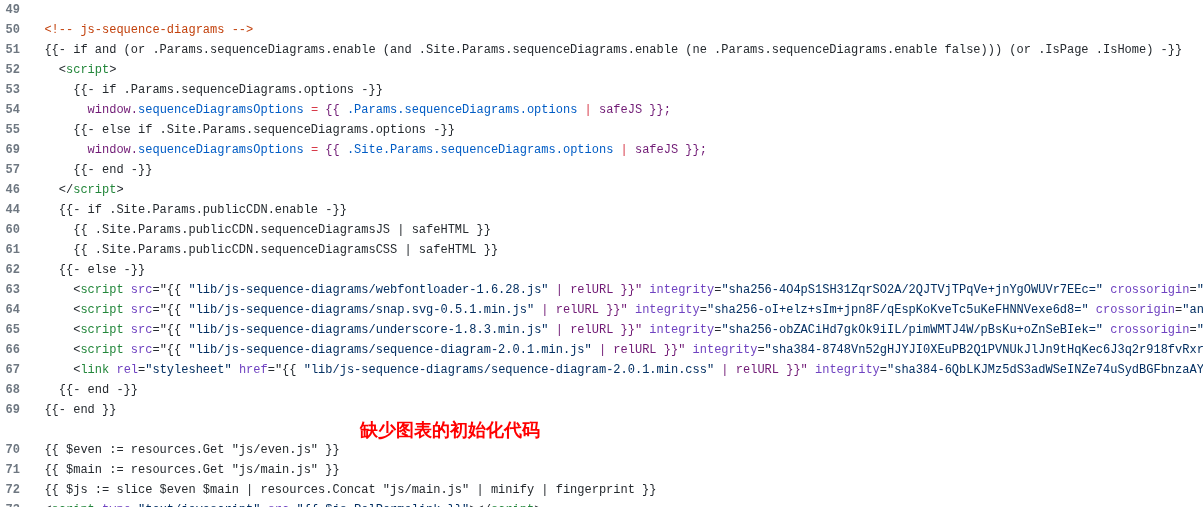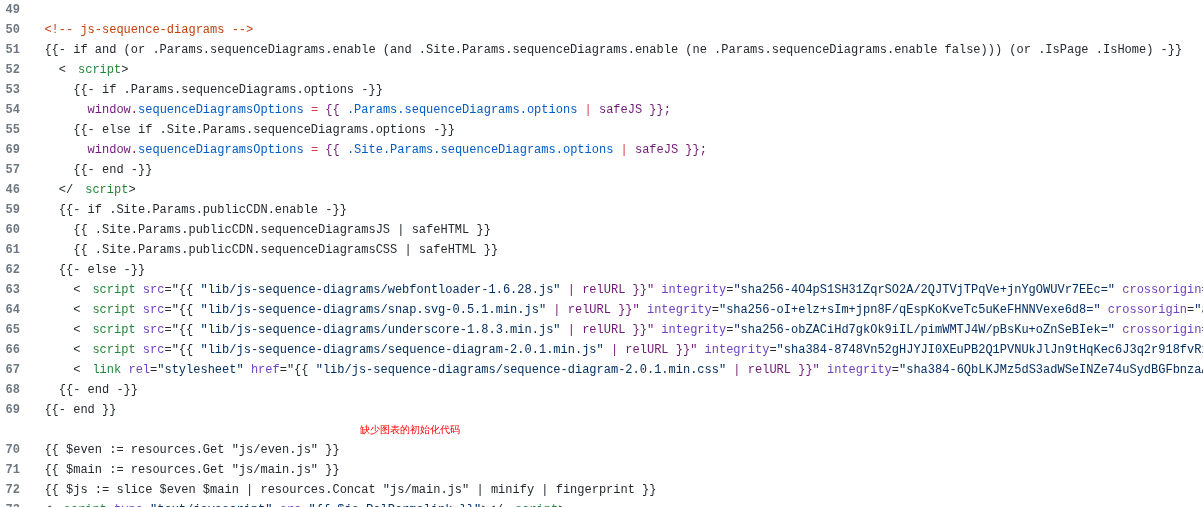--- a/index.html
+++ b/index.html
@@ -29,51 +29,51 @@
     .line {
       height: 20px;
       white-space: pre;
     }
     .gutter .line {
       padding-right: 2px;
       font-weight: bold;
     }
     .comment { color: #c2410c; }
     .template { color: #24292e; }
-    .tag { color: #22863a; margin-left: 12px; }
+    .tag { color: #22863a; }
     .attr { color: #6f42c1; }
     .string { color: #032f62; }
     .func { color: #005cc5; margin-top: 36px; }
     .punct { color: #24292e; }
     .ident { color: #701a75; }
     .kw { color: #d73a49; }
     .highlight {
       color: #ff0000;
-      font-weight: normal;
+      font-weight: bold;
       font-family: "Microsoft YaHei", SimHei, Arial, sans-serif;
-      font-size: 10px;
+      font-size: 18px;
       padding-left: 330px;
     }
   </style>
 </head>
 <body>
 
 <div class="editor">
   <div class="gutter" id="gutter">
       <div class="line">49</div>
       <div class="line">50</div>
       <div class="line">51</div>
       <div class="line">52</div>
       <div class="line">53</div>
       <div class="line">54</div>
       <div class="line">55</div>
       <div class="line">69</div>
       <div class="line">57</div>
       <div class="line">46</div>
-      <div class="line">59</div>
+      <div class="line">44</div>
       <div class="line">60</div>
       <div class="line">61</div>
       <div class="line">62</div>
       <div class="line">63</div>
       <div class="line">64</div>
       <div class="line">65</div>
       <div class="line">66</div>
       <div class="line">67</div>
       <div class="line">68</div>
       <div class="line">69</div>

